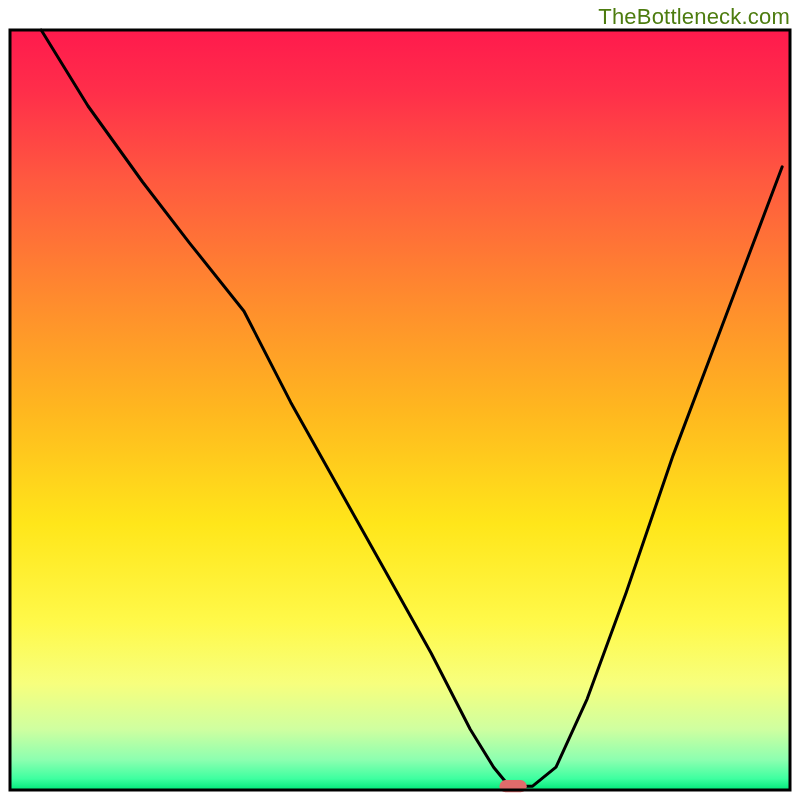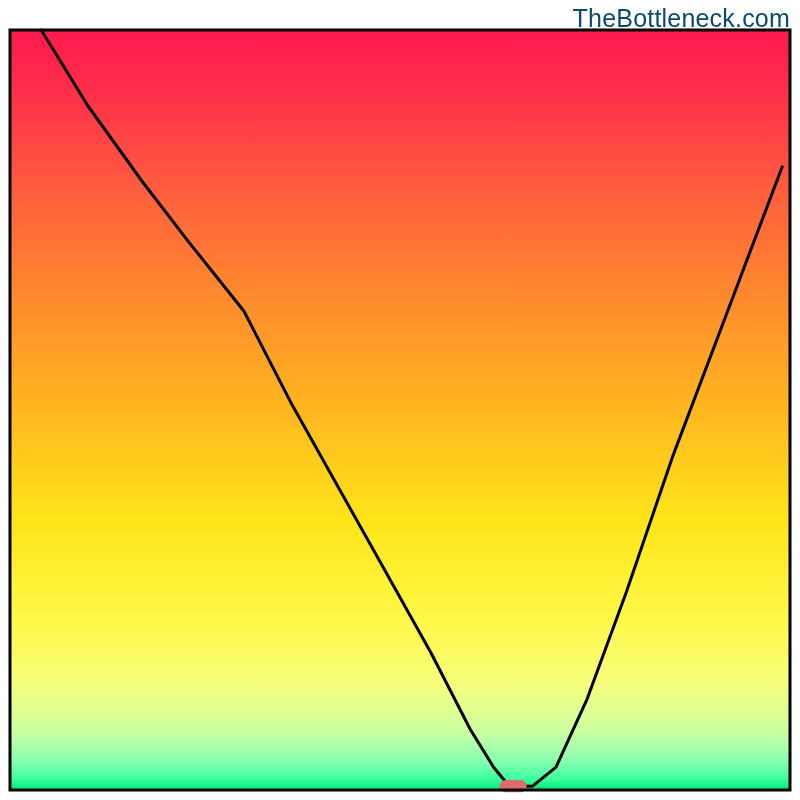--- a/index.html
+++ b/index.html
@@ -12,22 +12,22 @@
   }
   .chart-container {
     position: relative;
     width: 800px;
     height: 800px;
   }
   .watermark {
     position: absolute;
     top: 4px;
     right: 10px;
-    color: #0c4a6e;
-    font-size: 25px;
+    color: #4d7c0f;
+    font-size: 22px;
     font-weight: 500;
     letter-spacing: 0.2px;
     z-index: 10;
   }
   svg {
     display: block;
     position: absolute;
     top: 0;
     left: 0;
   }

